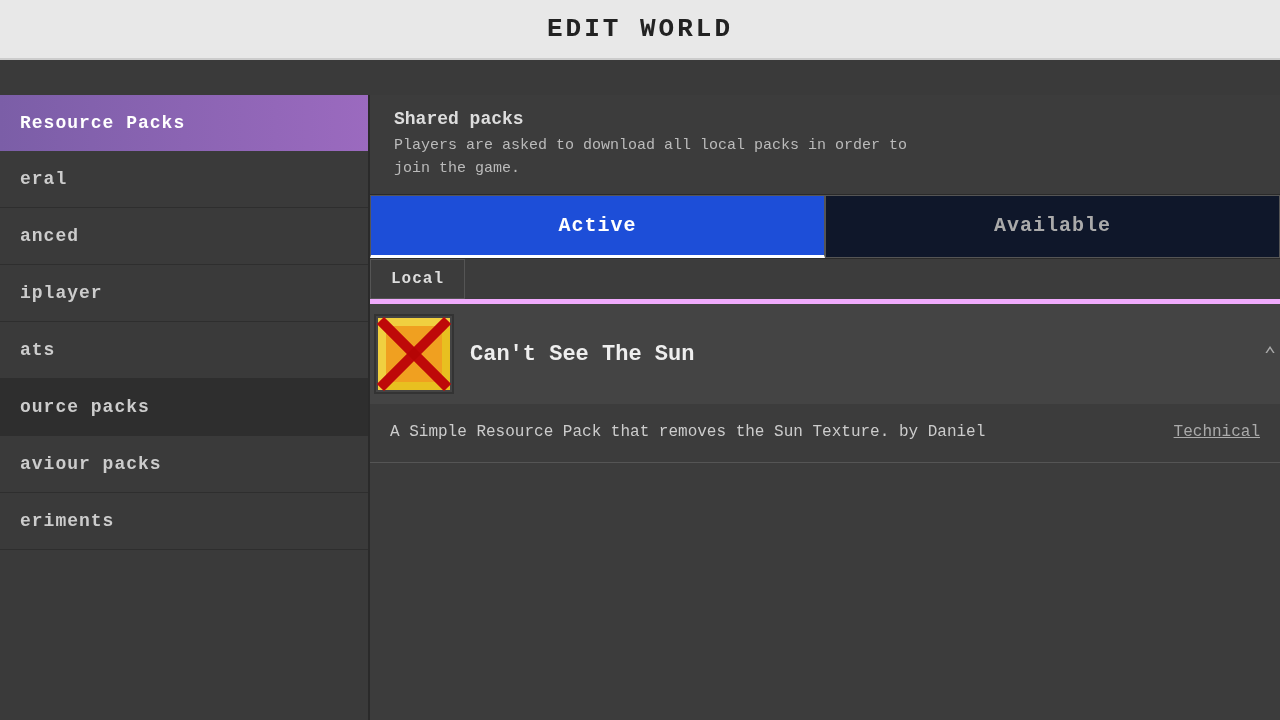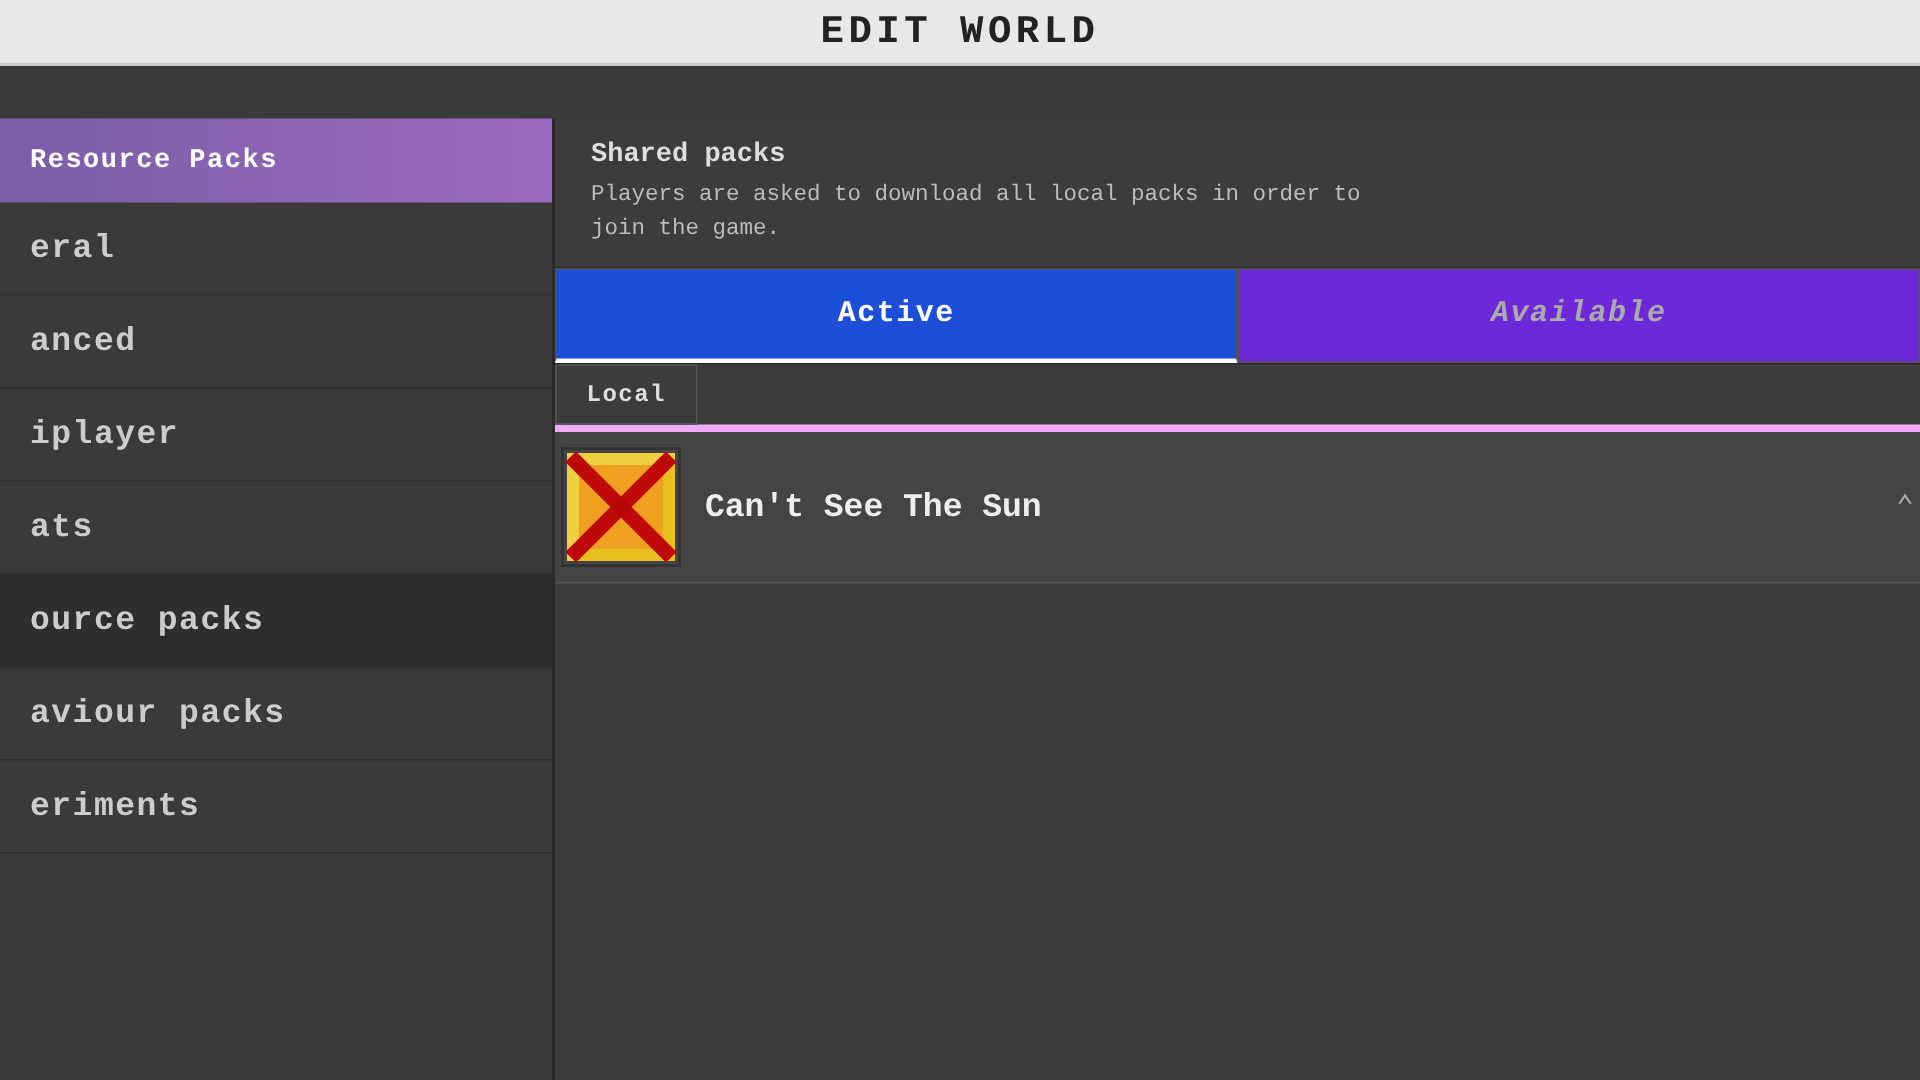--- a/index.html
+++ b/index.html
@@ -12,21 +12,21 @@
       width: 1280px;
       height: 720px;
       overflow: hidden;
       background-color: #3a3a3a;
       font-family: 'Courier New', monospace;
     }
 
     
     .header {
       width: 100%;
-      height: 44px;
+      height: 60px;
       background-color: #e8e8e8;
       display: flex;
       align-items: center;
       justify-content: center;
       border-bottom: 2px solid #ccc;
     }
 
     .header-title {
       font-size: 26px;
       font-weight: 900;
@@ -62,21 +62,21 @@
       letter-spacing: 1px;
       font-family: 'Courier New', monospace;
       overflow: hidden;
       white-space: nowrap;
       text-overflow: clip;
     }
 
     .sidebar-item {
       padding: 18px 20px;
       color: #ccc;
-      font-size: 22px;
+      font-size: 18px;
       font-weight: bold;
       letter-spacing: 1px;
       font-family: 'Courier New', monospace;
       cursor: pointer;
       border-bottom: 1px solid #2e2e2e;
       overflow: hidden;
       white-space: nowrap;
     }
 
     .sidebar-item-resource-packs {
@@ -133,23 +133,22 @@
       border: 1px solid #555;
     }
 
     .tab-active {
       background-color: #1d4ed8;
       color: #fff;
       border-bottom: 3px solid #fff;
     }
 
     .tab-inactive {
-      background-color: #6d28d9;
+      background-color: #0f172a;
       color: #aaa;
-      font-style: italic;
     }
 
     
     .content-area {
       flex: 1;
       overflow-y: auto;
       background-color: #3c3c3c;
     }
 
     .section-header {
@@ -329,18 +328,22 @@
               <line x1="70" y1="10" x2="10" y2="70" stroke="#cc1010" stroke-width="10" stroke-linecap="square"></line>
 
               <line x1="10" y1="10" x2="70" y2="70" stroke="#aa0000" stroke-width="10" stroke-linecap="square" opacity="0.4"></line>
               <line x1="70" y1="10" x2="10" y2="70" stroke="#aa0000" stroke-width="10" stroke-linecap="square" opacity="0.4"></line>
             </svg>
           </div>
           <span class="pack-name">Can't See The Sun</span>
           <span class="pack-chevron">⌃</span>
         </div>
 
+        <div class="pack-description">
+          <span class="pack-desc-text">A Simple Resource Pack that removes the Sun Texture. by Daniel</span>
+          <span class="technical-link">Technical</span>
+        </div>
       </div>
 
 
     </div>
   </div>
 </div>
 
 </body></html>

